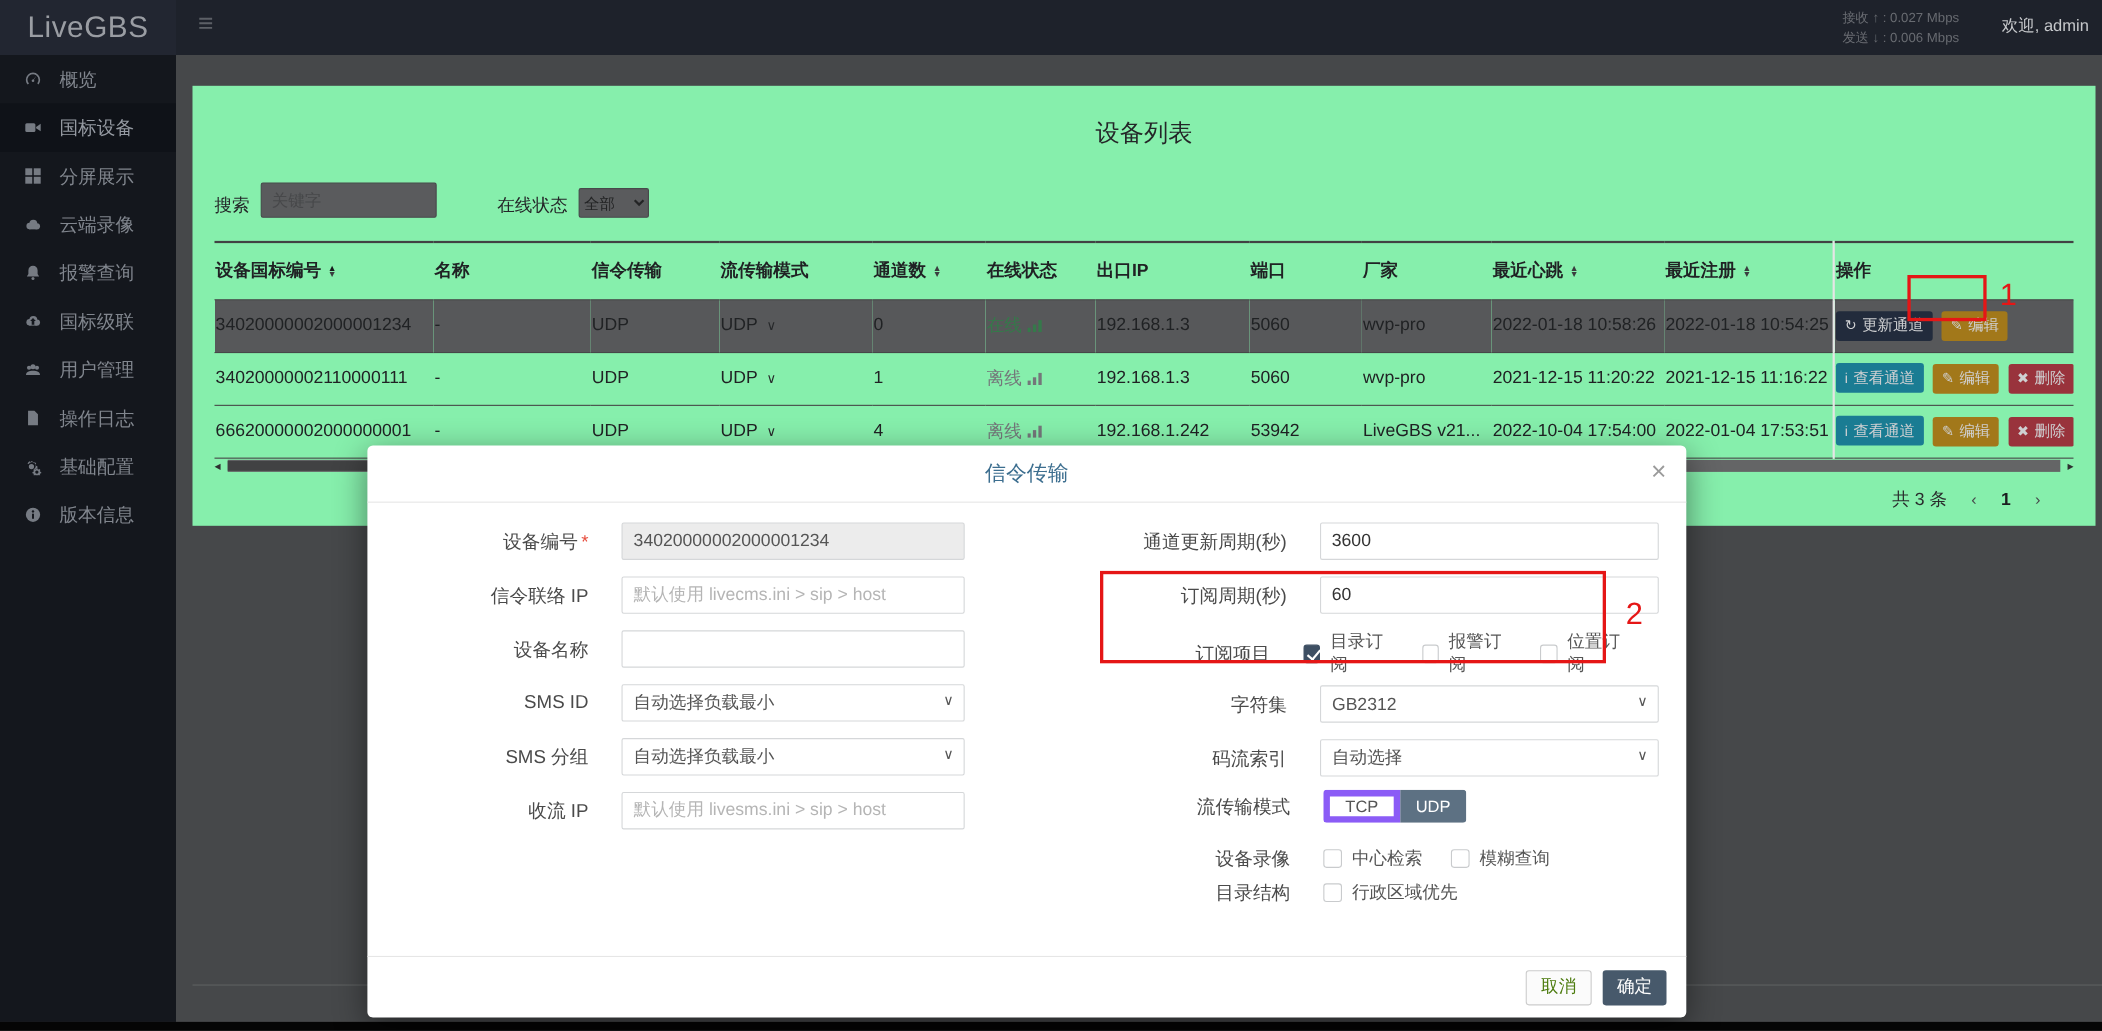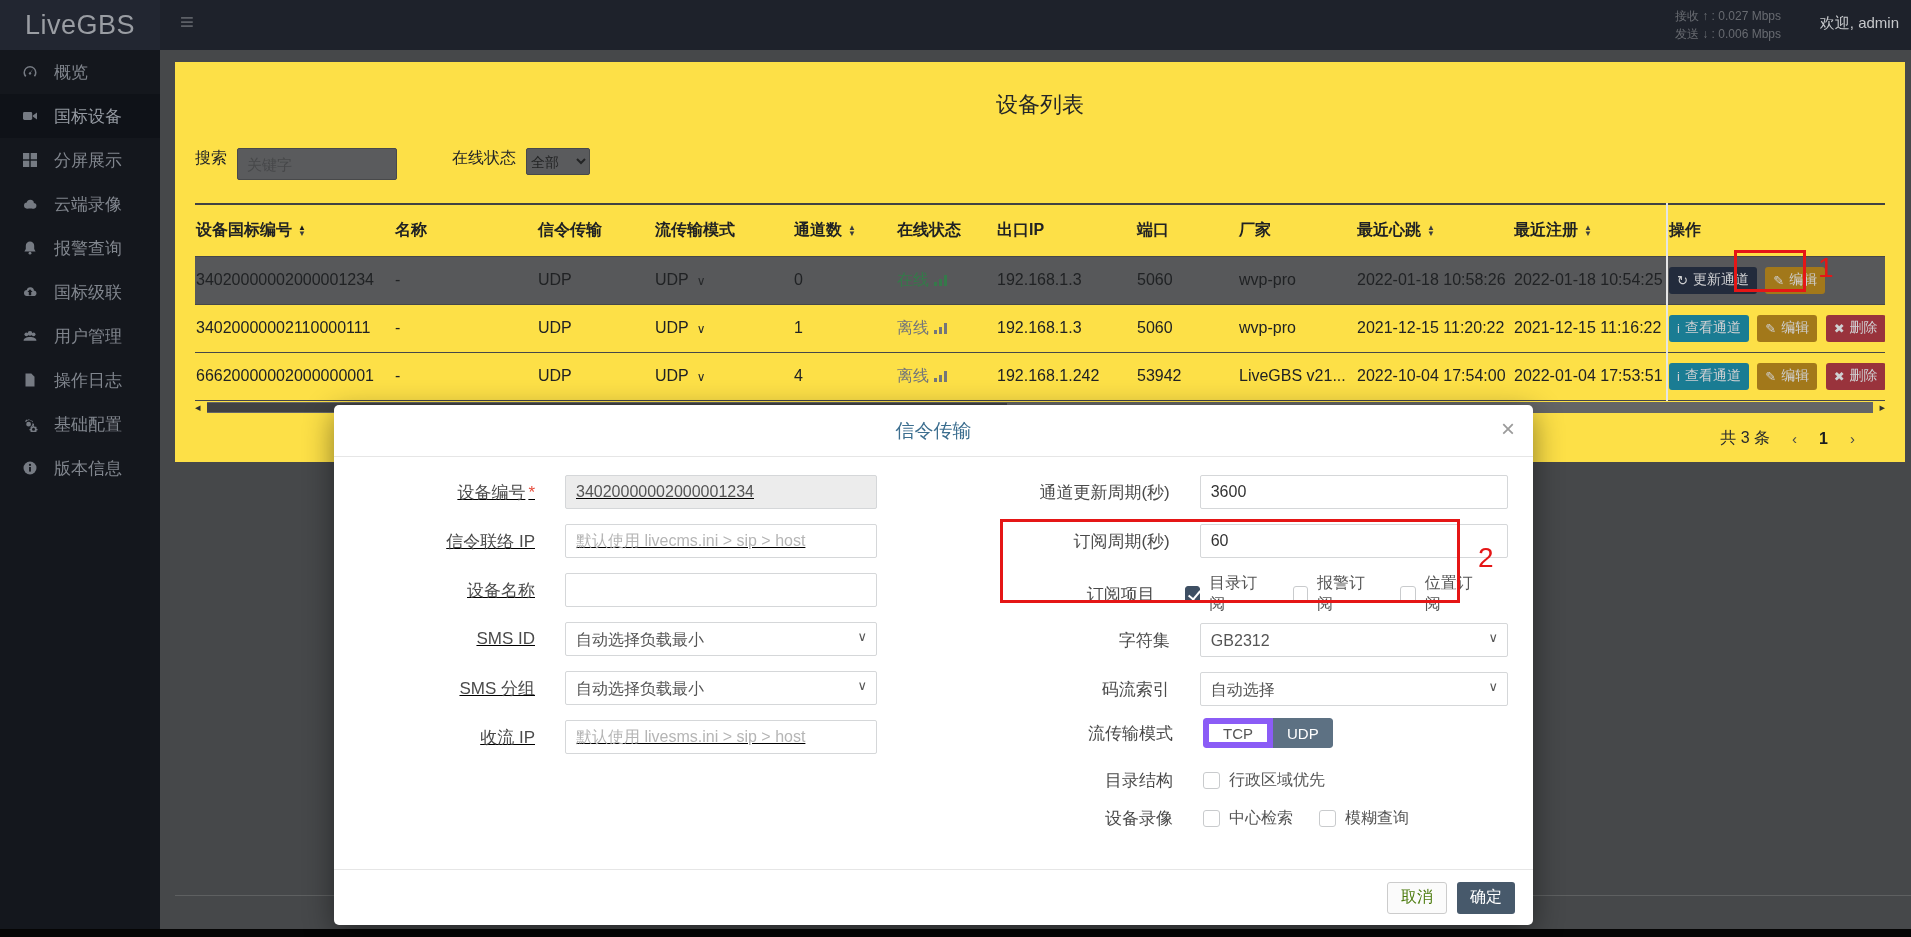--- a/index.html
+++ b/index.html
@@ -16,23 +16,23 @@
   .nav-item svg { width:16px; height:16px; fill:currentColor; }
 
   
   .topbar { position:absolute; left:160px; top:0; width:1751px; height:50px; background:#1e222b; z-index:5; }
   .burger { position:absolute; left:20px; top:8px; font-size:24px; color:#5c6066; cursor:pointer; }
   .netstats { position:absolute; right:130px; top:7px; text-align:right; font-size:12px; color:#686b71; line-height:18px; }
   .welcome { position:absolute; right:12px; top:14px; font-size:15px; color:#c6c8cb; }
 
   
   .main { position:absolute; left:160px; top:50px; width:1751px; height:879px; background:#46484a; }
-  .panel { position:absolute; left:15px; top:12px; width:1730px; height:400px; background:#fde047; }
+  .panel { position:absolute; left:15px; top:28px; width:1730px; height:400px; background:#86efac; }
   .page-title { text-align:center; padding-top:28px; font-size:22px; color:#242628; }
-  .toolbar { position:absolute; left:20px; top:86px; height:34px; display:flex; align-items:flex-start; font-size:16px; color:#242628; }
+  .toolbar { position:absolute; left:20px; top:86px; height:34px; display:flex; align-items:flex-end; font-size:16px; color:#242628; }
   .toolbar .search-input { width:160px; height:32px; margin-left:10px; background:#5a5b5d; border:1px solid #48494b;
         border-radius:2px; padding:0 9px; font-size:15px; color:#2a2c2e; }
   .toolbar .search-input::placeholder { color:#47484a; }
   .toolbar .lbl2 { margin-left:55px; }
   .toolbar select { margin-left:10px; height:27px; width:64px; background:#5a5b5d; color:#232425; border:1px solid #47494b;
         border-radius:2px; font-size:14px; }
 
   table.devs { position:absolute; left:20px; top:141px; width:1690px; border-collapse:collapse; table-layout:fixed;
         border-top:2px solid #414243; font-size:16px; color:#202224; }
   table.devs th { height:52px; text-align:left; font-weight:600; border-bottom:1px solid #464748; padding:0 4px 0 1px; white-space:nowrap; }
@@ -62,21 +62,21 @@
   .footer-line { position:absolute; left:15px; top:845px; width:1736px; border-top:1px solid #5e6061; }
   .bottombar { position:absolute; left:0; top:929px; width:1911px; height:8px; background:#050505; z-index:6; }
 
   
   .modal { position:absolute; left:334px; top:405px; width:1199px; height:520px; background:#fff; border-radius:5px;
         box-shadow:0 8px 30px rgba(0,0,0,.45); z-index:40; }
   .m-head { position:relative; height:52px; border-bottom:1px solid #e6e6e6; text-align:center; }
   .m-title { line-height:52px; font-size:19px; color:#3c6e8f; }
   .m-close { position:absolute; right:18px; top:12px; font-size:24px; color:#9b9b9b; cursor:pointer; line-height:1; }
   .m-body { display:flex; padding:18px 25px 0 25px; }
-  .fcol-l { width:560px;text-decoration:underline; } .fcol-r { width:590px; }
+  .fcol-l { width:560px; } .fcol-r { width:590px; }
   .frow { display:flex; align-items:center; margin-bottom:15px; }
   .frow label.flabel { text-align:right; padding-right:30px; font-size:17px; color:#4a4a4a; white-space:nowrap; }
   .fcol-l label.flabel { width:206px; } .fcol-r label.flabel { width:285px; }
   .req { color:#e74c3c; margin-left:3px; }
   .fin { width:312px; height:34px; border:1px solid #d5d7d9; border-radius:2px; padding:0 10px; font-size:16px; color:#333; background:#fff; }
   .fin::placeholder { color:#b5b5b5; }
   .fin:disabled { background:#ececec; color:#555; }
   .selwrap { position:relative; width:312px; }
   .selwrap select { width:100%; height:34px; border:1px solid #d5d7d9; border-radius:2px; padding:0 10px; font-size:16px;
         color:#555; background:#fff; appearance:none; -webkit-appearance:none; }
@@ -462,42 +462,42 @@
           <label class="flabel">码流索引</label>
           <div class="selwrap"><select><option>自动选择</option></select><span class="sarr">∨</span></div>
         </div>
         <div class="frow" style="margin-bottom:21px;">
           <label class="flabel">流传输模式</label>
           <span class="seg">
             <span class="sg sg-off">TCP</span>
             <span class="sg sg-on">UDP</span>
           </span>
         </div>
-        <div class="frow">
-          <label class="flabel">目录结构</label>
-          <div class="cbgroup">
-            <span class="cbitem">
-                <span class="cbox"></span>
-                <span class="cblabel">行政区域优先</span>
-              </span>
-          </div>
-        </div>
         <div class="frow" style="margin-bottom:8px;">
           <label class="flabel">设备录像</label>
           <div class="cbgroup">
             <span class="cbitem">
                 <span class="cbox"></span>
                 <span class="cblabel">中心检索</span>
               </span>
             <span class="cbitem">
                 <span class="cbox"></span>
                 <span class="cblabel">模糊查询</span>
               </span>
           </div>
         </div>
+        <div class="frow">
+          <label class="flabel">目录结构</label>
+          <div class="cbgroup">
+            <span class="cbitem">
+                <span class="cbox"></span>
+                <span class="cblabel">行政区域优先</span>
+              </span>
+          </div>
+        </div>
       </div>
     </div>
     <div class="m-foot">
       <span class="mbtn mbtn-cancel">取消</span>
       <span class="mbtn mbtn-ok">确定</span>
     </div>
   </div>
 
   <div class="anno" id="anno1"></div>
   <div class="anno-num" id="num1">1</div>

